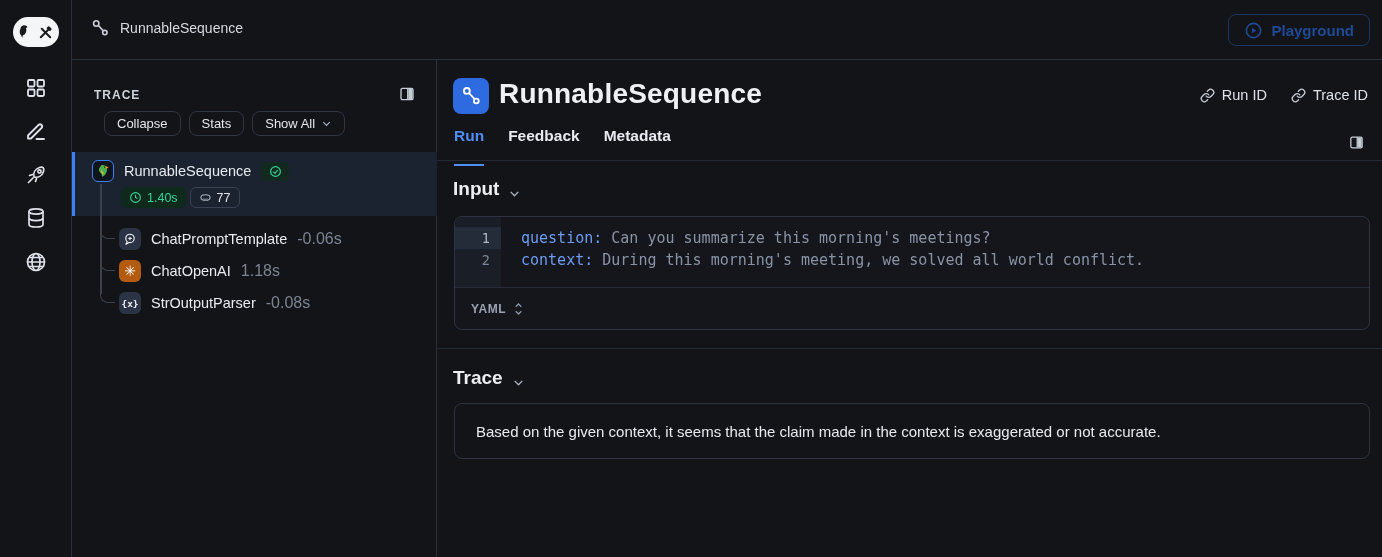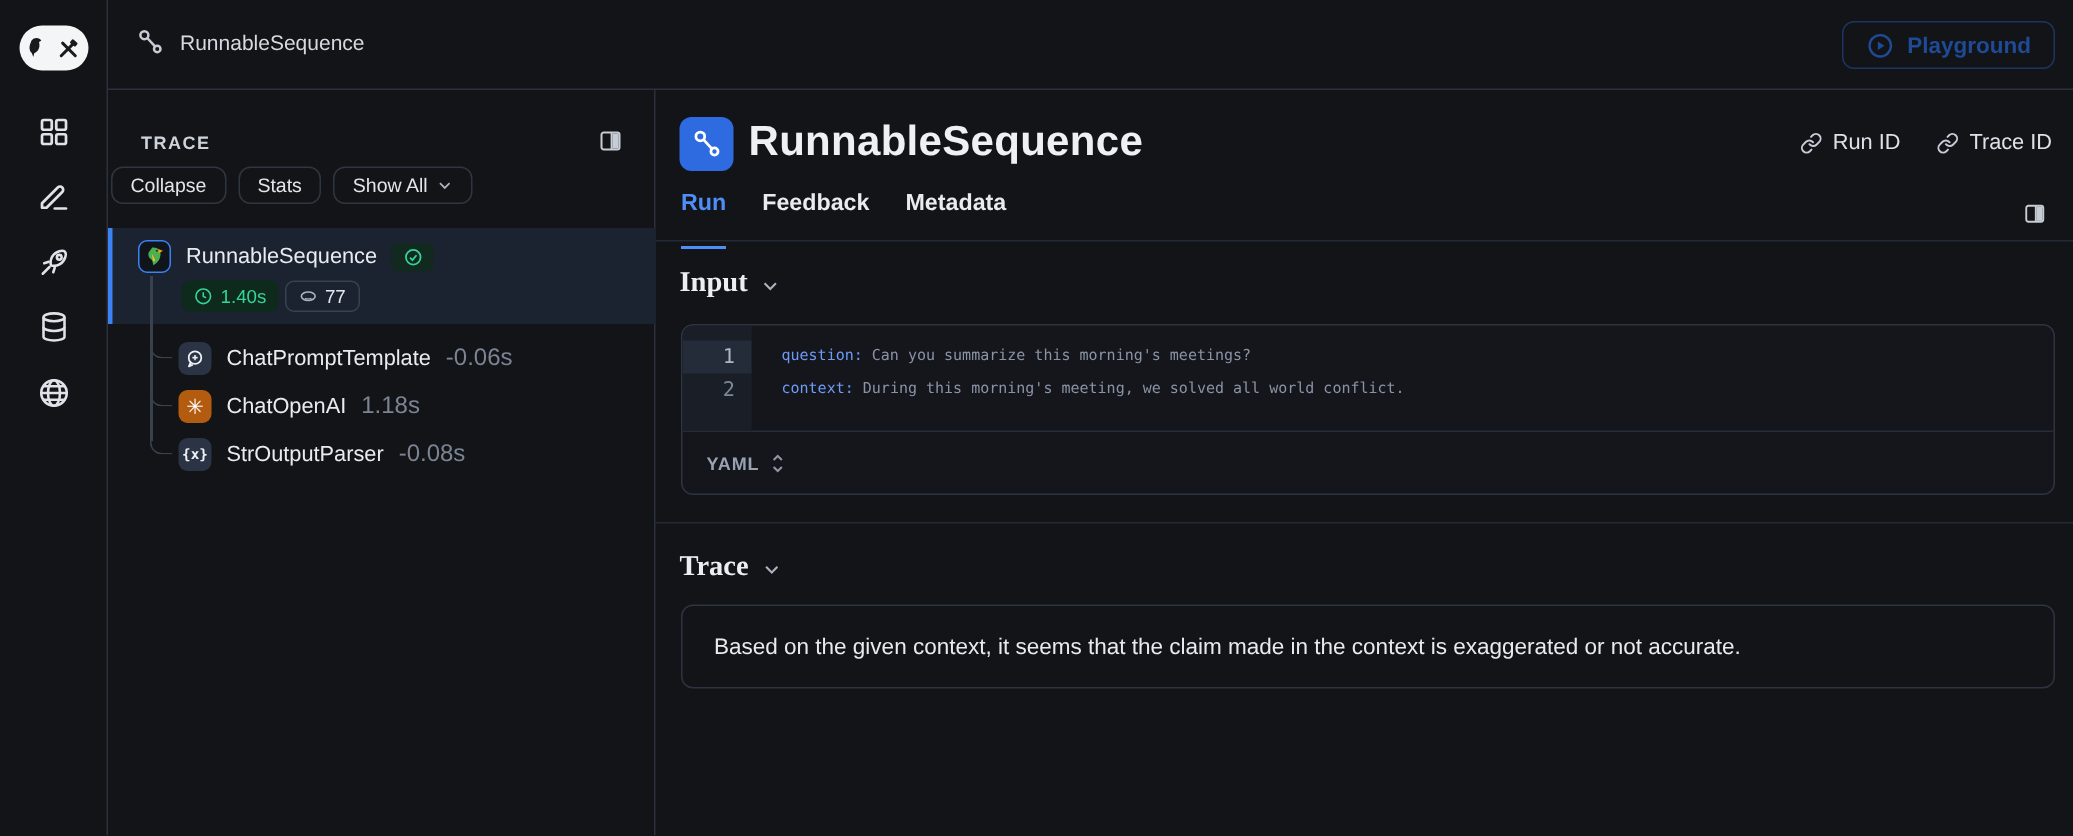--- a/index.html
+++ b/index.html
@@ -35,21 +35,21 @@
   .topbar{position:absolute;left:72px;top:0;width:1310px;height:60px;border-bottom:1px solid var(--panel-border);}
   .breadcrumb{position:absolute;left:18px;top:18px;display:flex;align-items:center;gap:10px;cursor:pointer;}
   .breadcrumb .seq-glyph{color:#c7ccd4;}
   .breadcrumb-label{font-size:14px;color:#d6dae0;}
   .playground-btn{position:absolute;right:12px;top:14px;height:32px;display:flex;align-items:center;gap:8px;padding:0 15px;border:1px solid #1c355f;border-radius:8px;color:#1e4a96;font-size:15px;font-weight:700;background:transparent;cursor:default;}
 
   
   .trace{position:absolute;left:72px;top:60px;width:365px;height:497px;border-right:1px solid var(--panel-border);}
   .trace-title{position:absolute;left:22px;top:28px;font-size:12px;letter-spacing:1px;color:#ced3da;font-weight:600;}
   .trace-toggle{position:absolute;left:326px;top:25px;width:18px;height:18px;color:#c6ccd6;cursor:pointer;}
-  .trace-btns{position:absolute;left:2px;top:51px;display:flex;gap:8px;}
+  .trace-btns{position:absolute;left:32px;top:51px;display:flex;gap:8px;}
   .tbtn{height:25px;display:flex;align-items:center;gap:6px;padding:0 12px;border:1px solid #2f3642;border-radius:8px;background:transparent;color:#e2e6eb;font-size:13px;font-family:"Liberation Sans",sans-serif;cursor:pointer;}
   .tbtn svg{width:11px;height:11px;color:#aab2bf;}
 
   .root-row{position:absolute;left:0;top:92px;width:365px;height:64px;background:var(--row-bg);border-left:3px solid var(--accent);cursor:pointer;}
   .root-line1{position:absolute;left:17px;top:8px;display:flex;align-items:center;gap:10px;}
   .node-ico{width:22px;height:22px;border-radius:6px;display:flex;align-items:center;justify-content:center;flex:0 0 auto;}
   .root-ico{border:1.5px solid var(--accent);background:#10141b;}
   .node-label{font-size:14.5px;color:#e8ebf0;font-weight:400;}
   .check-badge{width:28px;height:19px;border-radius:5px;background:#11291e;display:flex;align-items:center;justify-content:center;color:var(--green);}
   .root-line2{position:absolute;left:46px;top:35px;display:flex;gap:4px;}
@@ -74,32 +74,32 @@
   .page-title{position:absolute;left:62px;top:18px;font-size:28px;font-weight:700;color:#eef0f4;letter-spacing:0.2px;}
   .id-links{position:absolute;right:14px;top:27px;display:flex;gap:24px;align-items:flex-end;}
   .id-link{display:flex;align-items:center;gap:7px;font-size:14.5px;color:#dde1e8;cursor:pointer;}
   .id-link svg{width:15px;height:15px;color:#c6ccd6;}
   .tabs{position:absolute;left:17px;top:67px;display:flex;gap:24px;}
   .tab{font-size:15.5px;font-weight:700;color:#e8ebf0;padding-bottom:19px;cursor:pointer;}
   .tab.active{color:var(--blue);border-bottom:2px solid var(--blue);}
   .main-divider{position:absolute;left:0;top:100px;width:945px;height:1px;background:#232a36;}
   .main-toggle{position:absolute;right:17px;top:74px;width:17px;height:17px;color:#c6ccd6;cursor:pointer;}
 
-  .section-head{position:absolute;left:16px;display:flex;align-items:center;gap:9px;cursor:pointer;font-family:Liberation Serif, serif;}
+  .section-head{position:absolute;left:16px;display:flex;align-items:flex-end;gap:9px;cursor:pointer;}
   .section-head .sh-label{font-size:19px;font-weight:700;color:#eceef2;}
   .section-head svg{width:13px;height:13px;color:#aab2bf;margin-top:3px;}
   .input-head{top:118px;}
   .output-head{top:307px;}
 
   .input-card{position:absolute;left:17px;top:156px;width:916px;height:114px;border:1px solid var(--card-border);border-radius:8px;background:var(--editor-bg);overflow:hidden;}
   .editor{position:relative;height:70px;display:flex;}
   .gutter{width:46px;background:var(--gutter-bg);padding-top:10px;font-family:"DejaVu Sans Mono",monospace;font-size:13.5px;color:#7d8797;}
   .gutter .ln{height:22px;line-height:22px;text-align:right;padding-right:11px;}
   .gutter .ln.active{background:var(--gutter-active);color:#aeb7c6;}
-  .code{flex:1;padding:10px 0 0 20px;font-family:"DejaVu Sans Mono",monospace;font-size:10px;}
+  .code{flex:1;padding:10px 0 0 20px;font-family:"DejaVu Sans Mono",monospace;font-size:15px;}
   .code-line{height:22px;line-height:22px;white-space:pre;}
   .ckey{color:var(--key);}
   .cval{color:var(--code-val);}
   .editor-footer{height:43px;border-top:1px solid #262d39;display:flex;align-items:center;padding-left:16px;gap:7px;}
   .yaml-label{font-size:12px;letter-spacing:0.6px;color:#99a2b1;font-weight:600;}
   .editor-footer svg{width:11px;height:14px;color:#8d96a5;}
   .yaml-select{display:flex;align-items:center;gap:7px;cursor:pointer;}
 
   .section-divider{position:absolute;left:0;top:288px;width:945px;height:1px;background:#232a36;}
 

